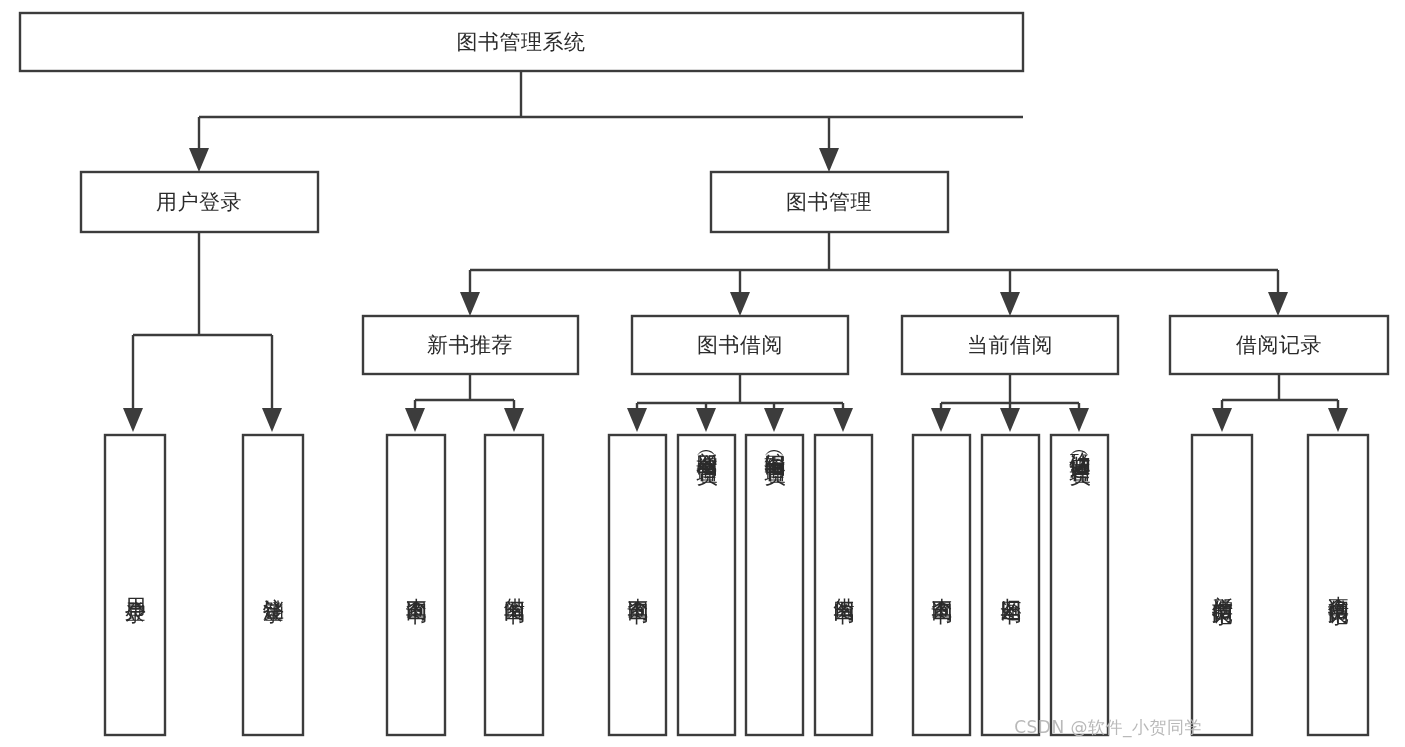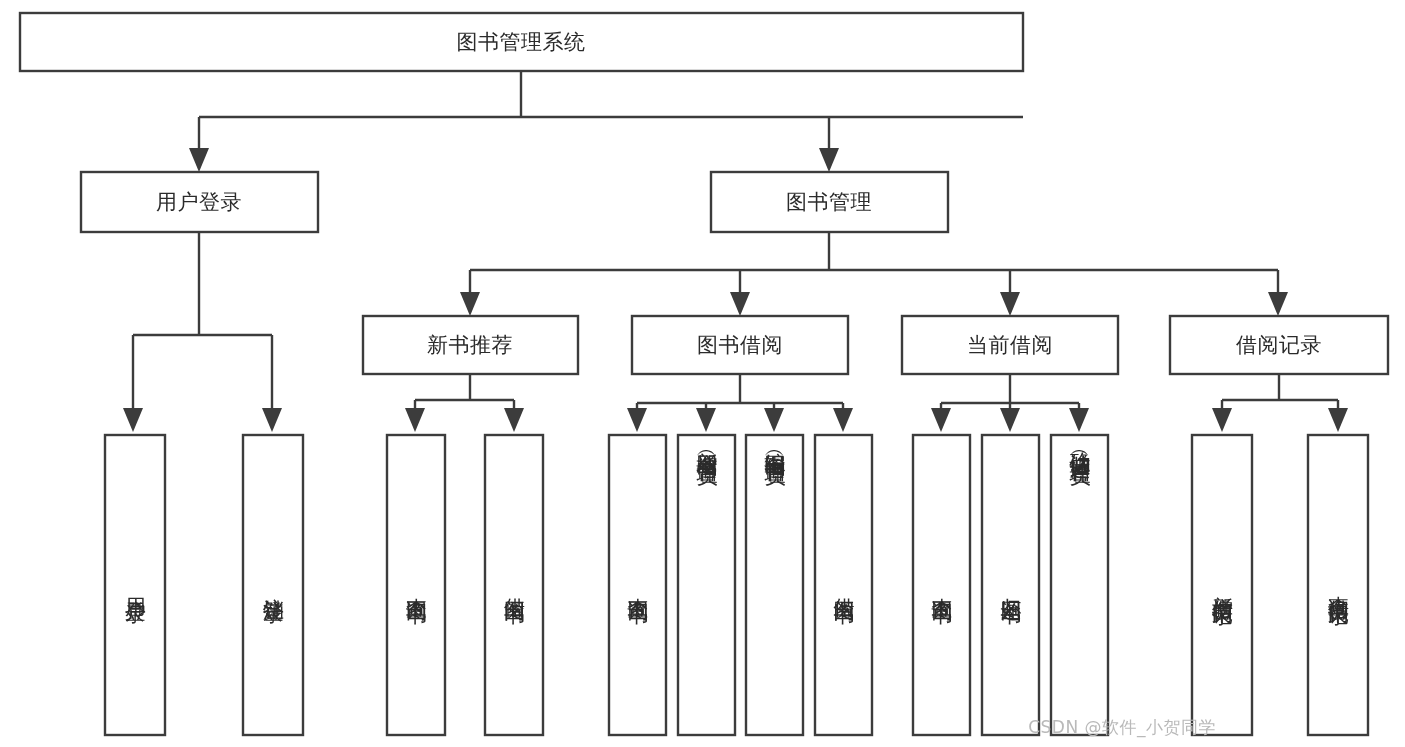--- a/index.html
+++ b/index.html
@@ -64,21 +64,21 @@
     text-orientation: upright;
     font-family: "DejaVu Sans", "Liberation Sans", sans-serif;
     font-size: 21px;
     color: #2b2b2b;
     line-height: 1.28;
     letter-spacing: 2px;
     white-space: nowrap;
   }
   .watermark {
     position: absolute;
-    right: 1px;
+    right: 15px;
     bottom: 8px;
     font-family: "DejaVu Sans", "Liberation Sans", sans-serif;
     font-size: 17px;
     color: #b9b9b9;
     letter-spacing: 0.5px;
     white-space: nowrap;
   }
 </style>
 </head>
 <body>

